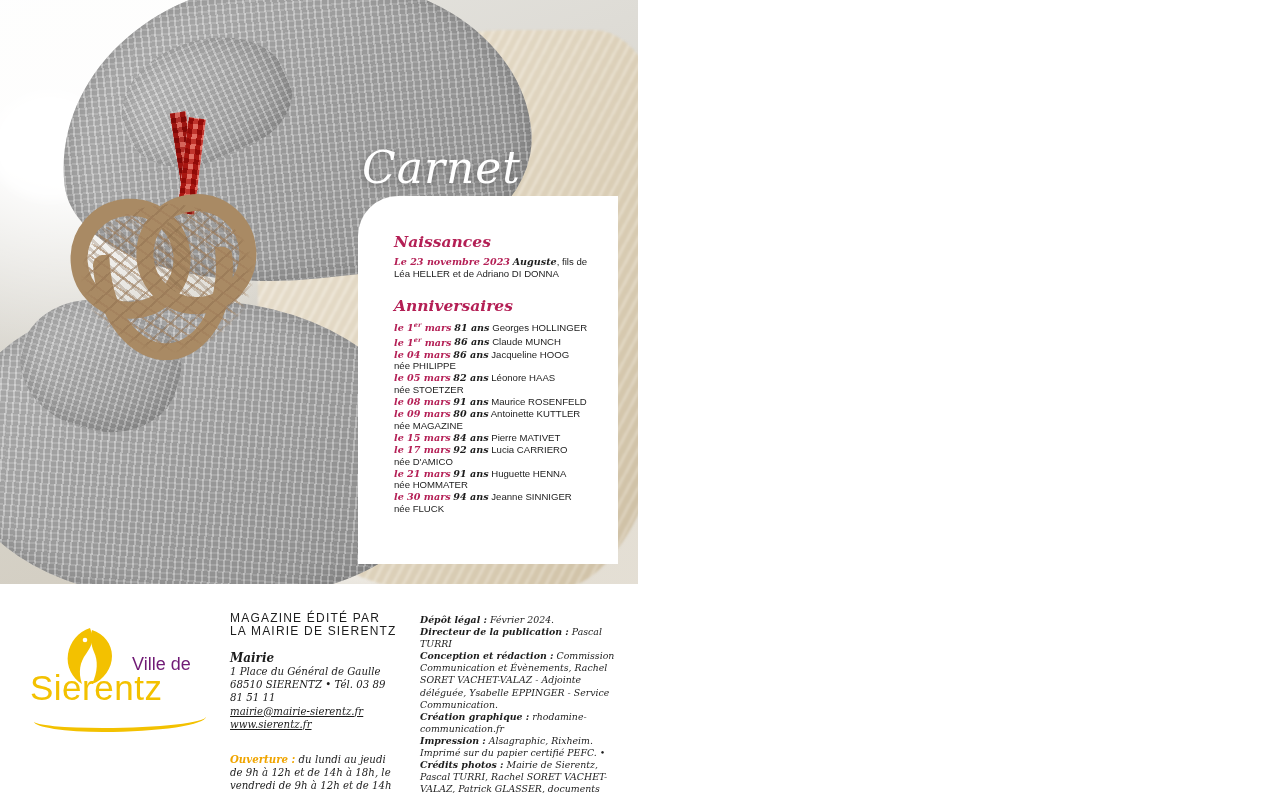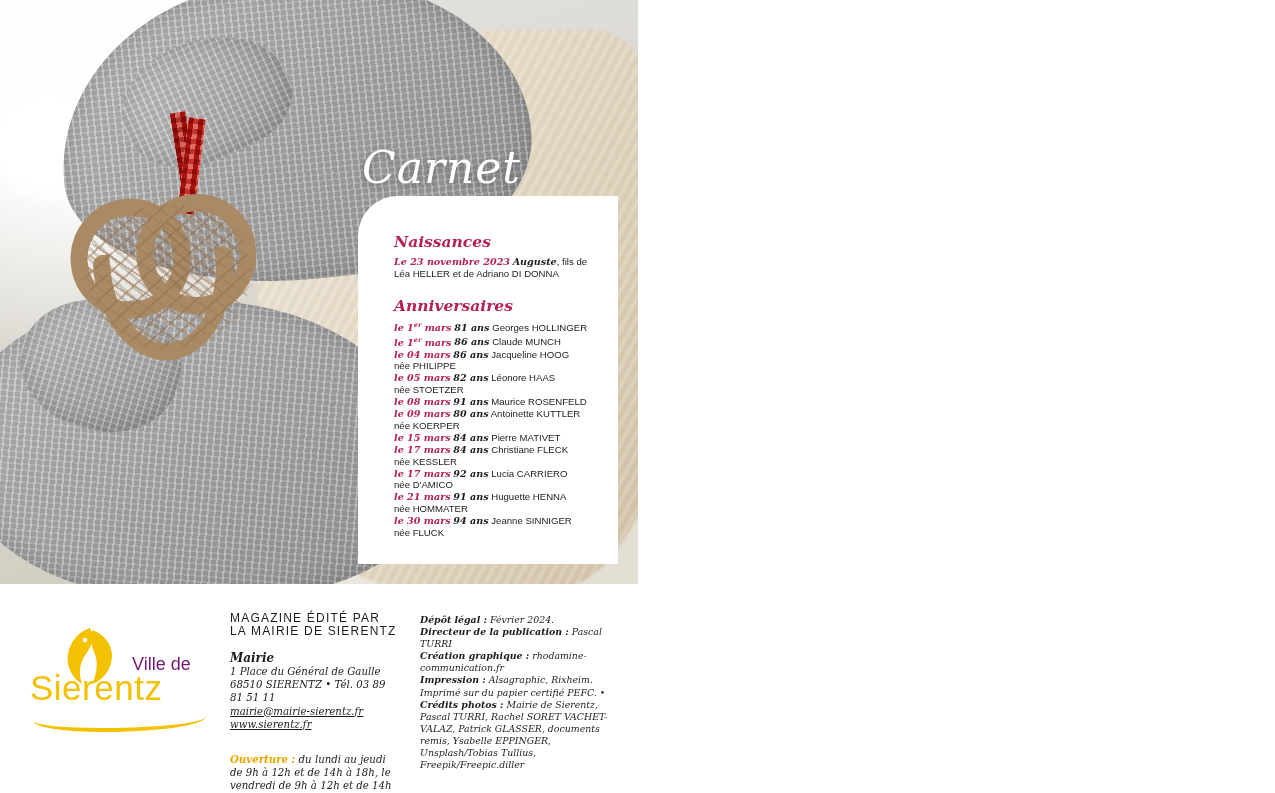--- a/index.html
+++ b/index.html
@@ -414,32 +414,26 @@
     </div>
     <div class="entry">
       <span class="date">le 08 mars</span>
       <span class="age">91 ans</span>
       <span>Maurice ROSENFELD</span>
     </div>
     <div class="entry">
       <span class="date">le 09 mars</span>
       <span class="age">80 ans</span>
       <span>Antoinette KUTTLER</span>
-      <span class="nee">née KOERPER</span>
+      <span class="nee">née MAGAZINE</span>
     </div>
     <div class="entry">
       <span class="date">le 15 mars</span>
       <span class="age">84 ans</span>
       <span>Pierre MATIVET</span>
-    </div>
-    <div class="entry">
-      <span class="date">le 17 mars</span>
-      <span class="age">84 ans</span>
-      <span>Christiane FLECK</span>
-      <span class="nee">née KESSLER</span>
     </div>
     <div class="entry">
       <span class="date">le 17 mars</span>
       <span class="age">92 ans</span>
       <span>Lucia CARRIERO</span>
       <span class="nee">née D'AMICO</span>
     </div>
     <div class="entry">
       <span class="date">le 21 mars</span>
       <span class="age">91 ans</span>
@@ -482,17 +476,18 @@
     </div>
 
     <div class="ouverture">
       <b>Ouverture :</b><span> du lundi au jeudi de 9h à 12h et de 14h à 18h, le vendredi de 9h à 12h et de 14h à 17h.</span>
     </div>
   </div>
 
   <div class="col-right">
     <p><b>Dépôt légal :</b><span> Février 2024.</span></p>
     <p><b>Directeur de la publication :</b><span> Pascal TURRI</span></p>
+    <p><b>Conception et rédaction :</b><span> Commission Communication et Évènements, Rachel SORET VACHET-VALAZ - Adjointe déléguée, Ysabelle EPPINGER - Service Communication.</span></p>
     <p><b>Création graphique :</b><span> rhodamine-communication.fr</span></p>
     <p><b>Impression :</b><span> Alsagraphic, Rixheim. Imprimé sur du papier certifié PEFC. • </span><b>Crédits photos :</b><span> Mairie de Sierentz, Pascal TURRI, Rachel SORET VACHET-VALAZ, Patrick GLASSER, documents remis, Ysabelle EPPINGER, Unsplash/Tobias Tullius, Freepik/Freepic.diller</span></p>
   </div>
 
 </div>
 
 </body></html>

